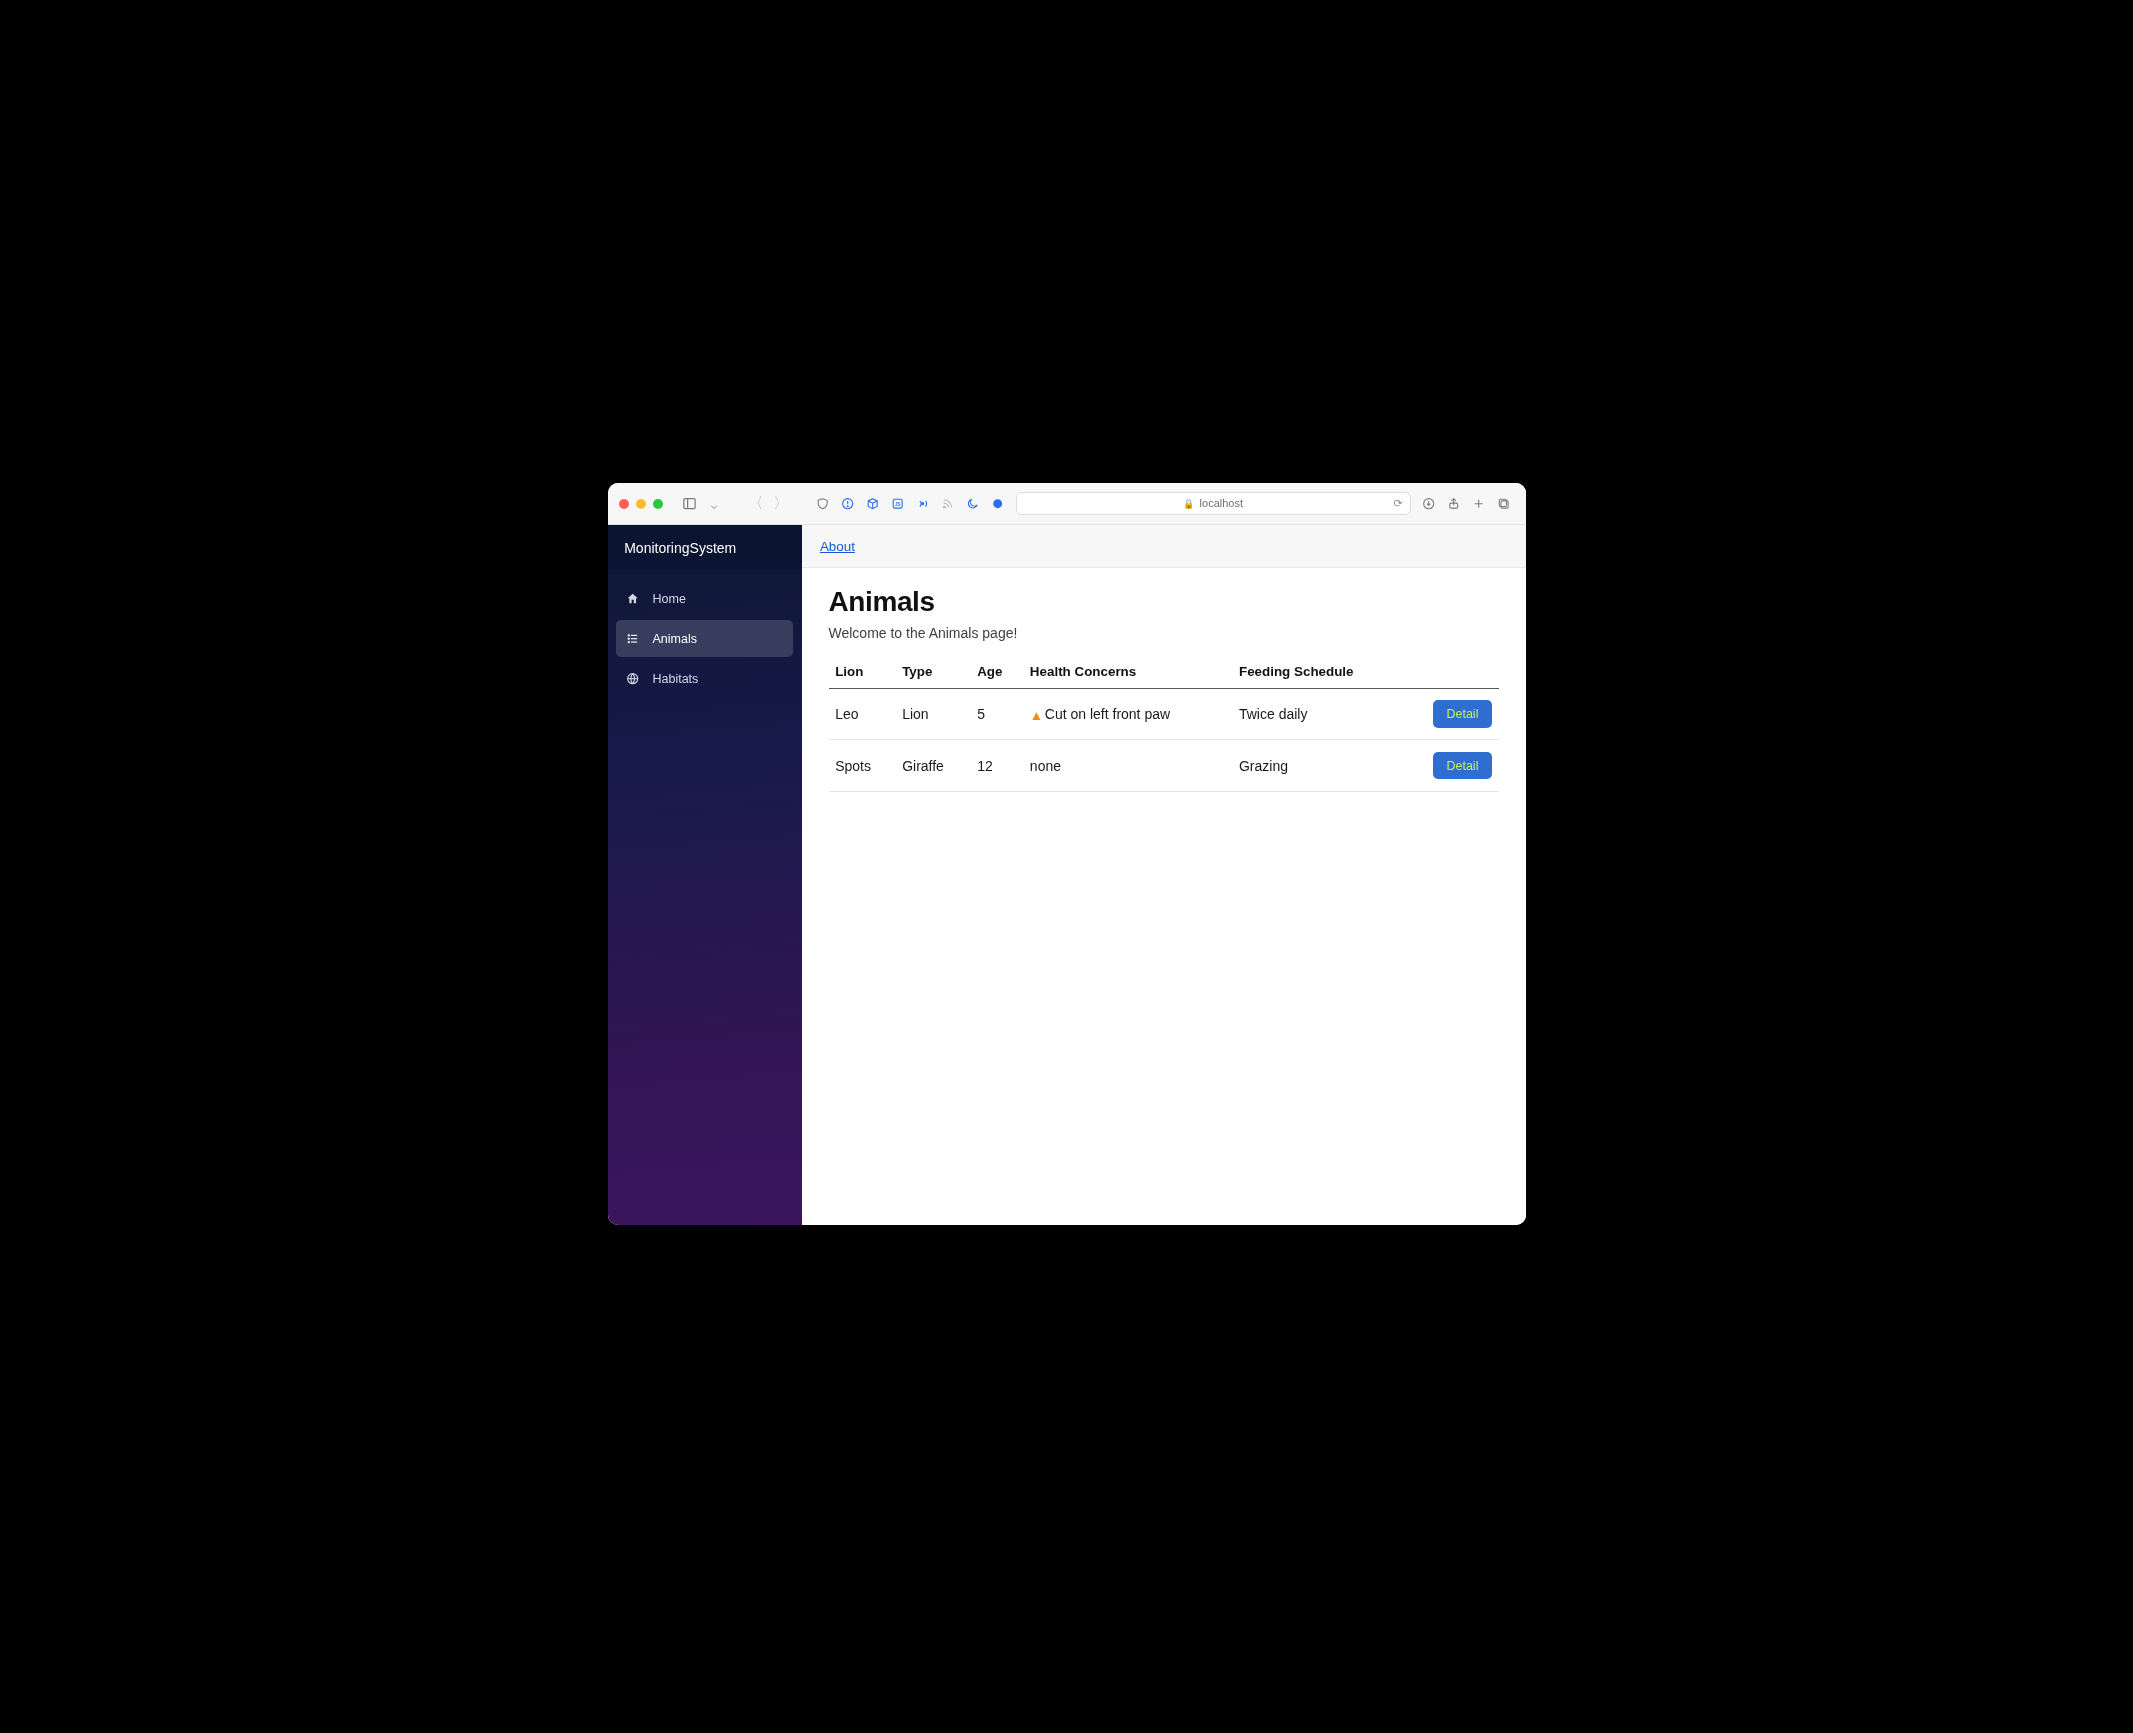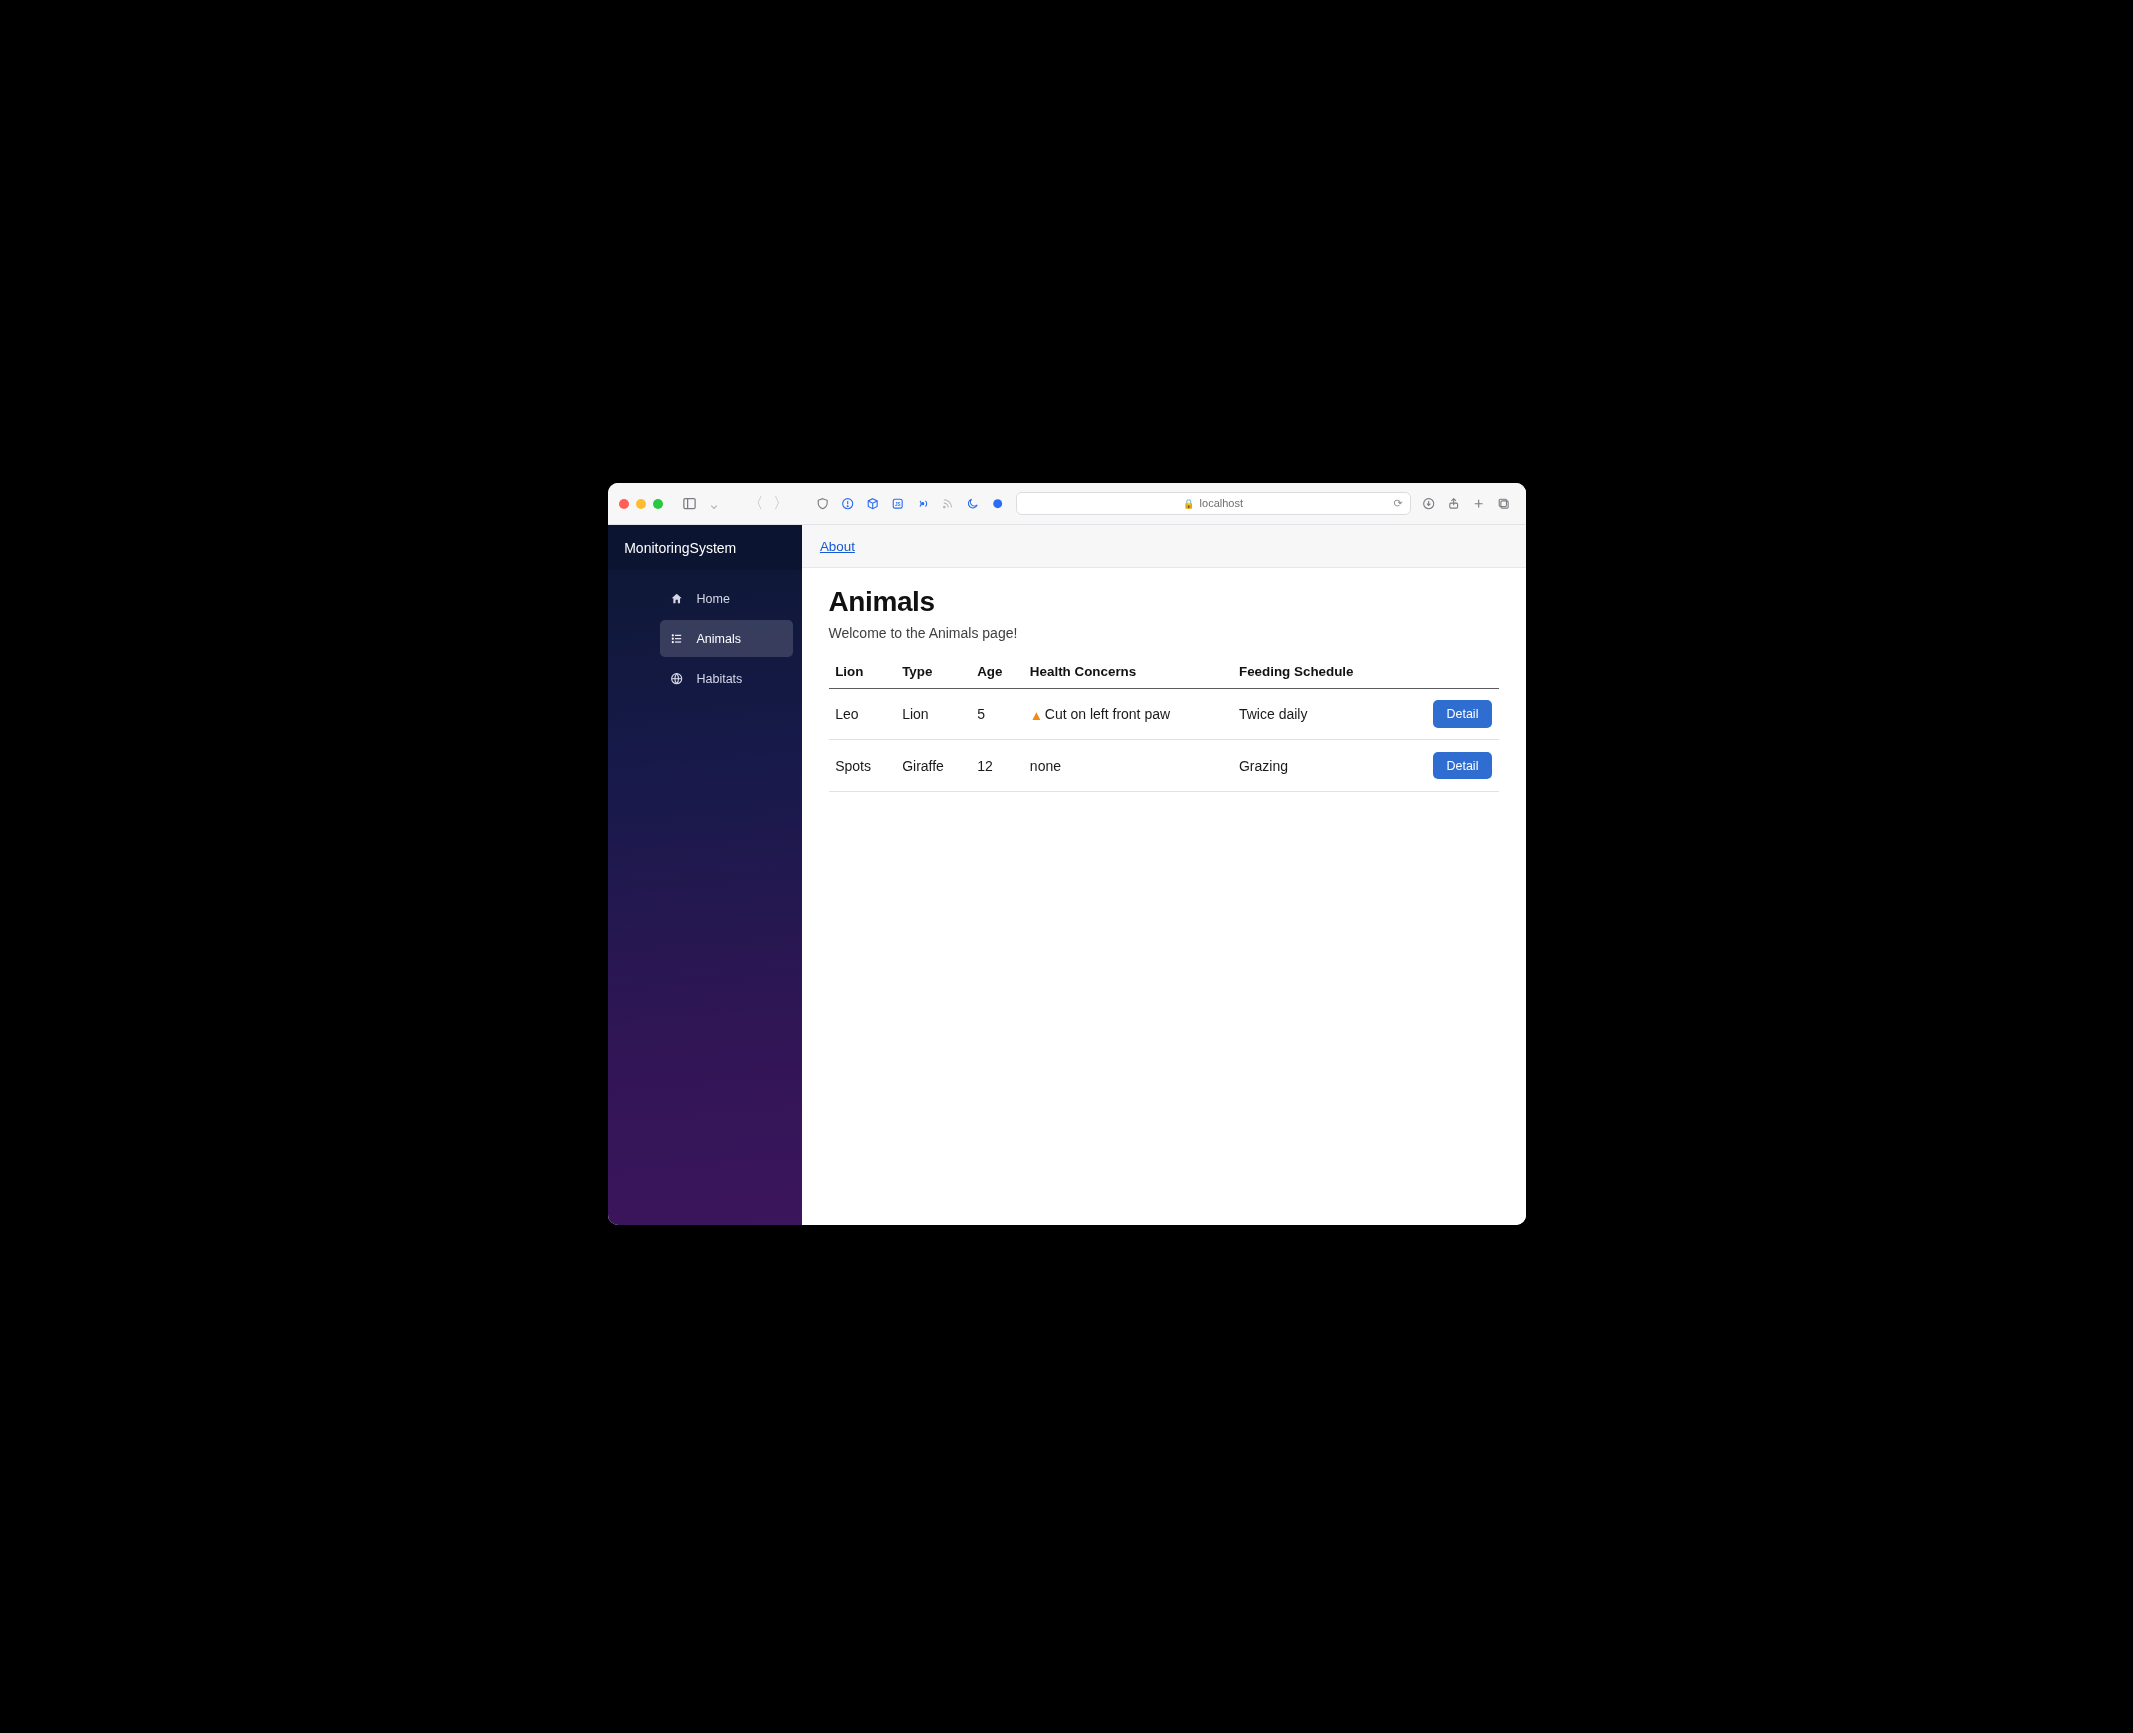--- a/index.html
+++ b/index.html
@@ -92,21 +92,21 @@
   .brand {
     height:45px;
     background:#0b1430;
     display:flex;
     align-items:center;
     padding:0 16.7px;
     font-size:14px;
     font-weight:500;
     color:#fff;
   }
-  .nav { padding:10px 8.3px; display:flex; flex-direction:column; gap:3.3px;margin-left:44px; }
+  .nav { padding:10px 8.3px; display:flex; flex-direction:column; gap:3.3px; }
   .nav-item {
     display:flex; align-items:center; gap:11.7px;
     height:37px;
     padding:0 10px;
     border-radius:5px;
     color:#d5d7e6;
     font-size:12.5px;
     cursor:pointer;
   }
   .nav-item.active { background:rgba(255,255,255,.16); color:#fff; }
@@ -153,21 +153,21 @@
     display:inline-block;
     color:#ef8b17;
     margin-right:1.7px;
     font-size:13.4px;
     line-height:1;
     vertical-align:-0.8px;
   }
 
   .detail-btn {
     background:#2f6dd0;
-    color:#ffffff;
+    color:#bef264;
     border:none;
     border-radius:5px;
     padding:6.7px 13.4px;
     font-size:12.5px;
     cursor:pointer;
   }
   .action-cell { text-align:right; width:92px; }
 
   
   svg.icon { width:13.4px; height:13.4px; display:block; }

